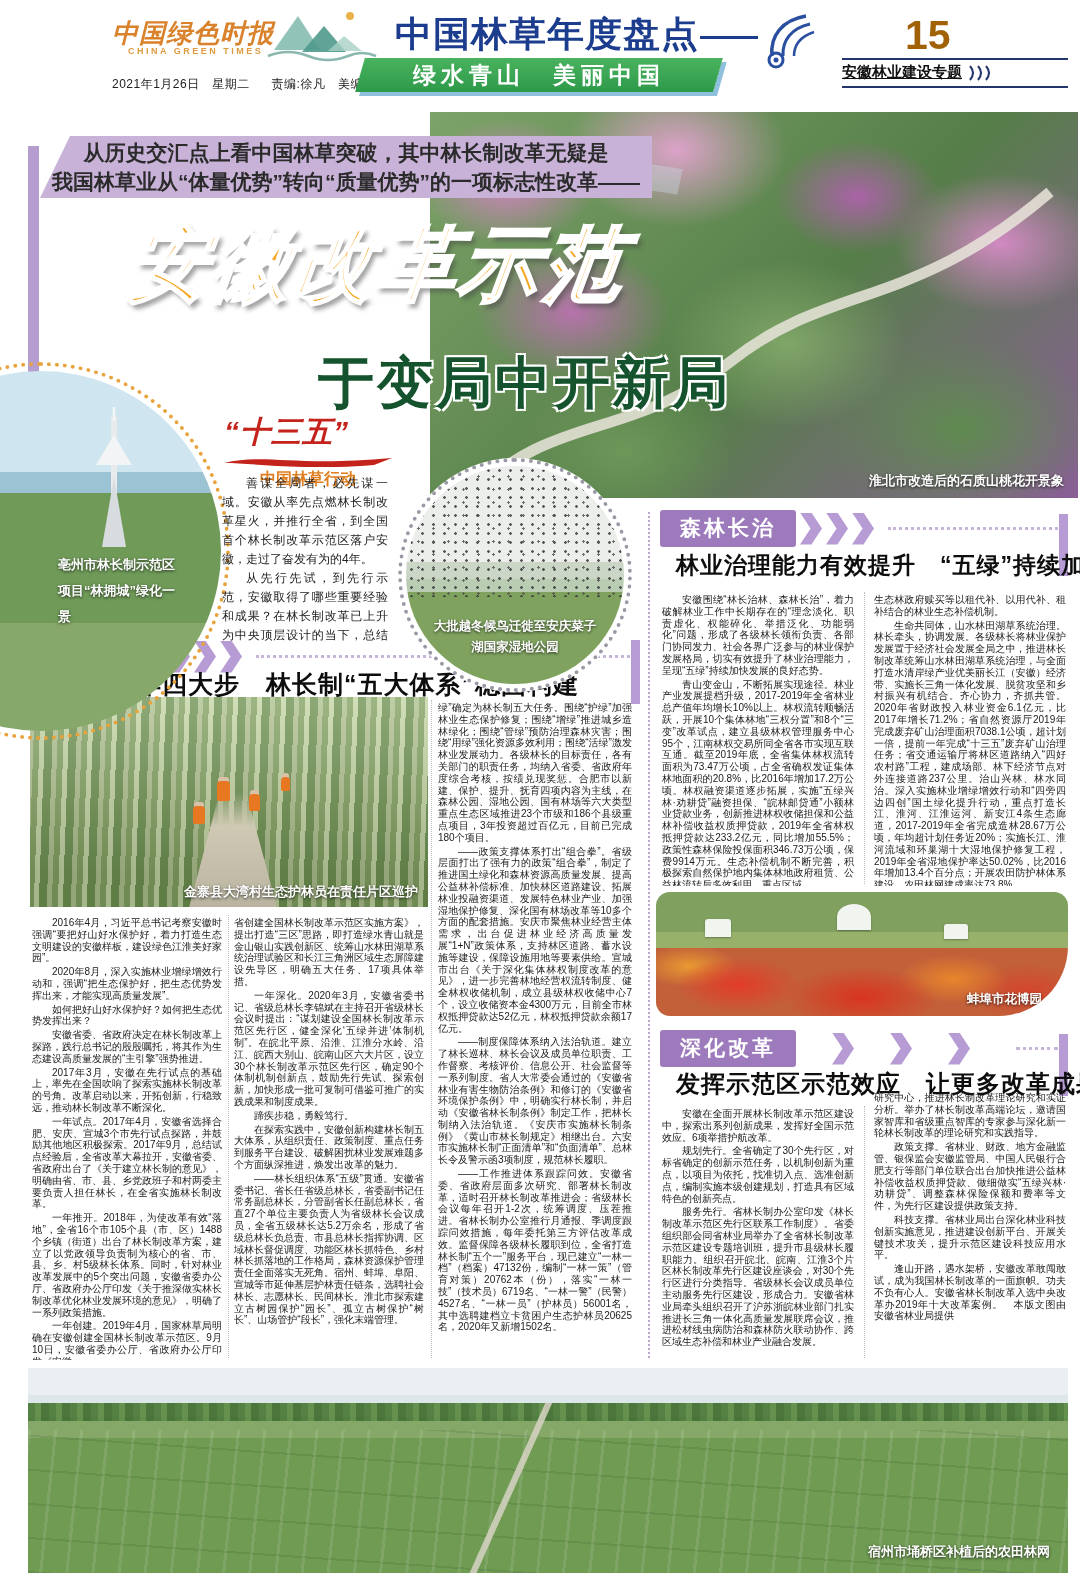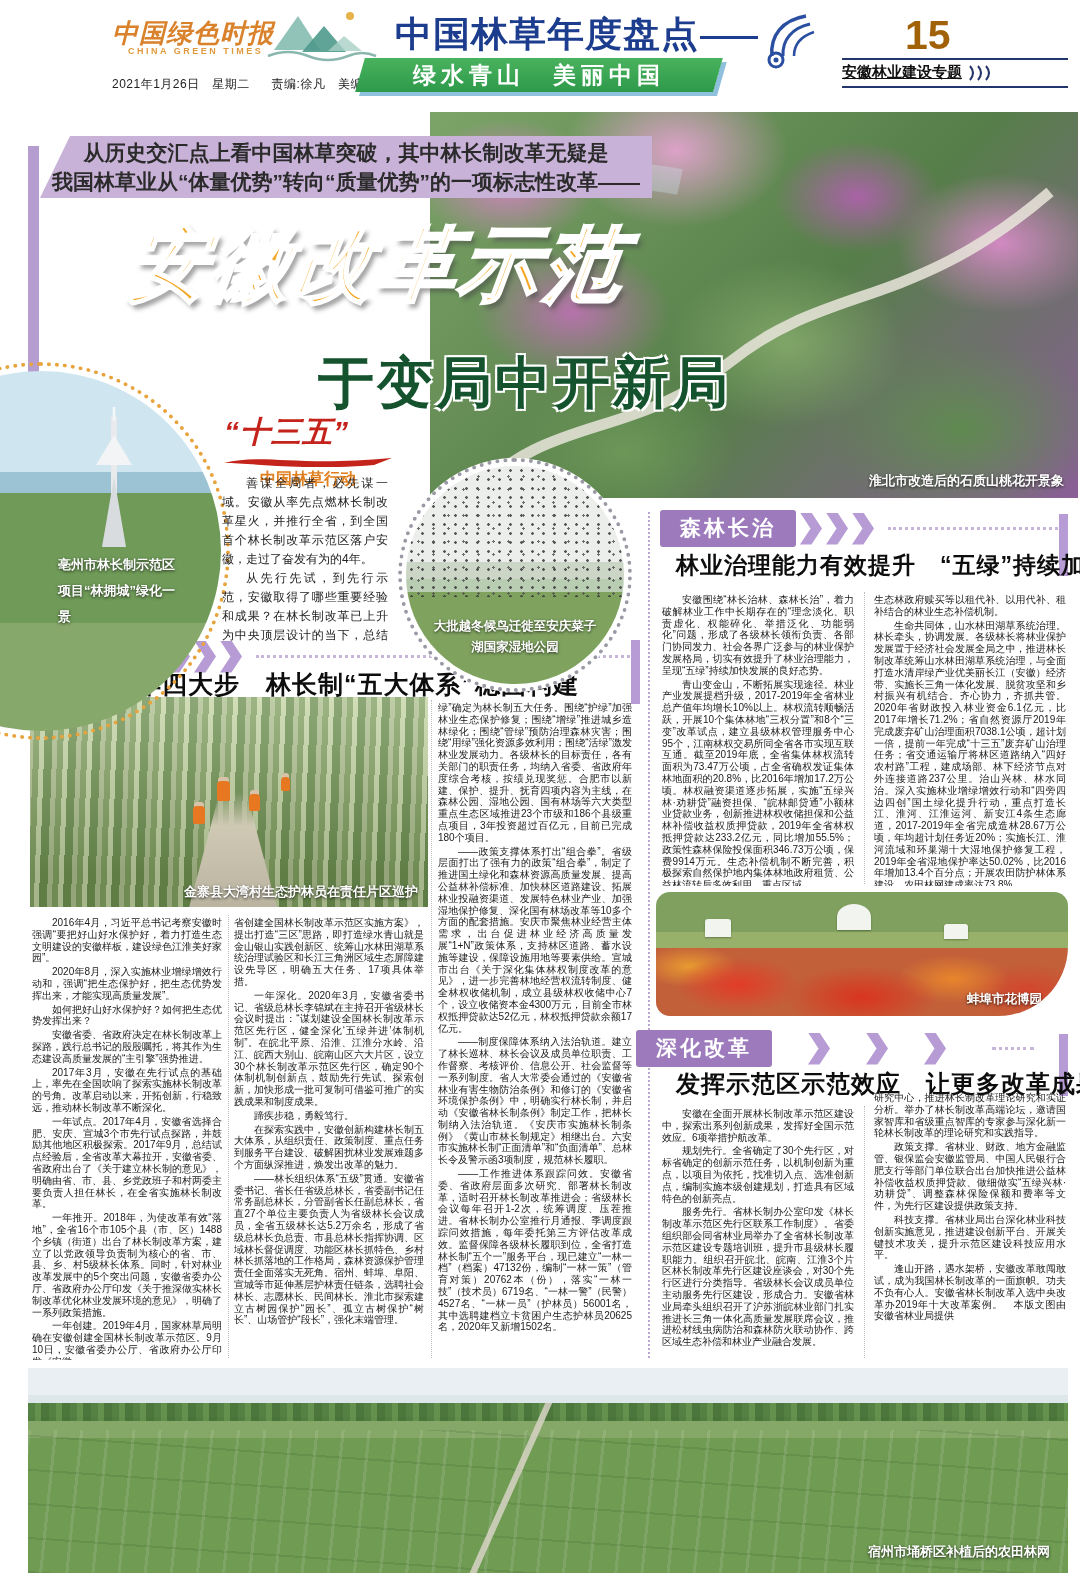--- a/index.html
+++ b/index.html
@@ -271,21 +271,21 @@
 
   <div class="abs photo-flowers">
     <div class="gazebo" style="left:12%;top:22%;width:26px;height:18px;"></div>
     <div class="gazebo" style="left:44%;top:10%;width:34px;height:26px;border-radius:50% 50% 0 0;"></div>
     <div class="gazebo" style="left:70%;top:26%;width:24px;height:15px;"></div>
     <span class="cap" style="right:26px;bottom:8px;font-size:12.5px;">蚌埠市花博园</span>
   </div>
 </div>
 
 <div>
-  <div class="tagrow" style="left:636px;top:1030px;width:408px;gap:32px;">
+  <div class="tagrow" style="left:660px;top:1030px;width:408px;gap:32px;">
     <span class="tagbox">深化改革</span>
     <span class="chev"></span>
     <span class="chev"></span>
     <span class="chev"></span>
     <span class="leader"></span>
   </div>
   <div class="endbar" style="left:1059px;top:1034px;height:62px;"></div>
   <div class="sec-head" style="left:676px;top:1068px;font-size:24px;">发挥示范区示范效应　让更多改革成果涌现</div>
 
   <div class="col" style="left:660px;top:1106px;width:196px;height:254px;">

